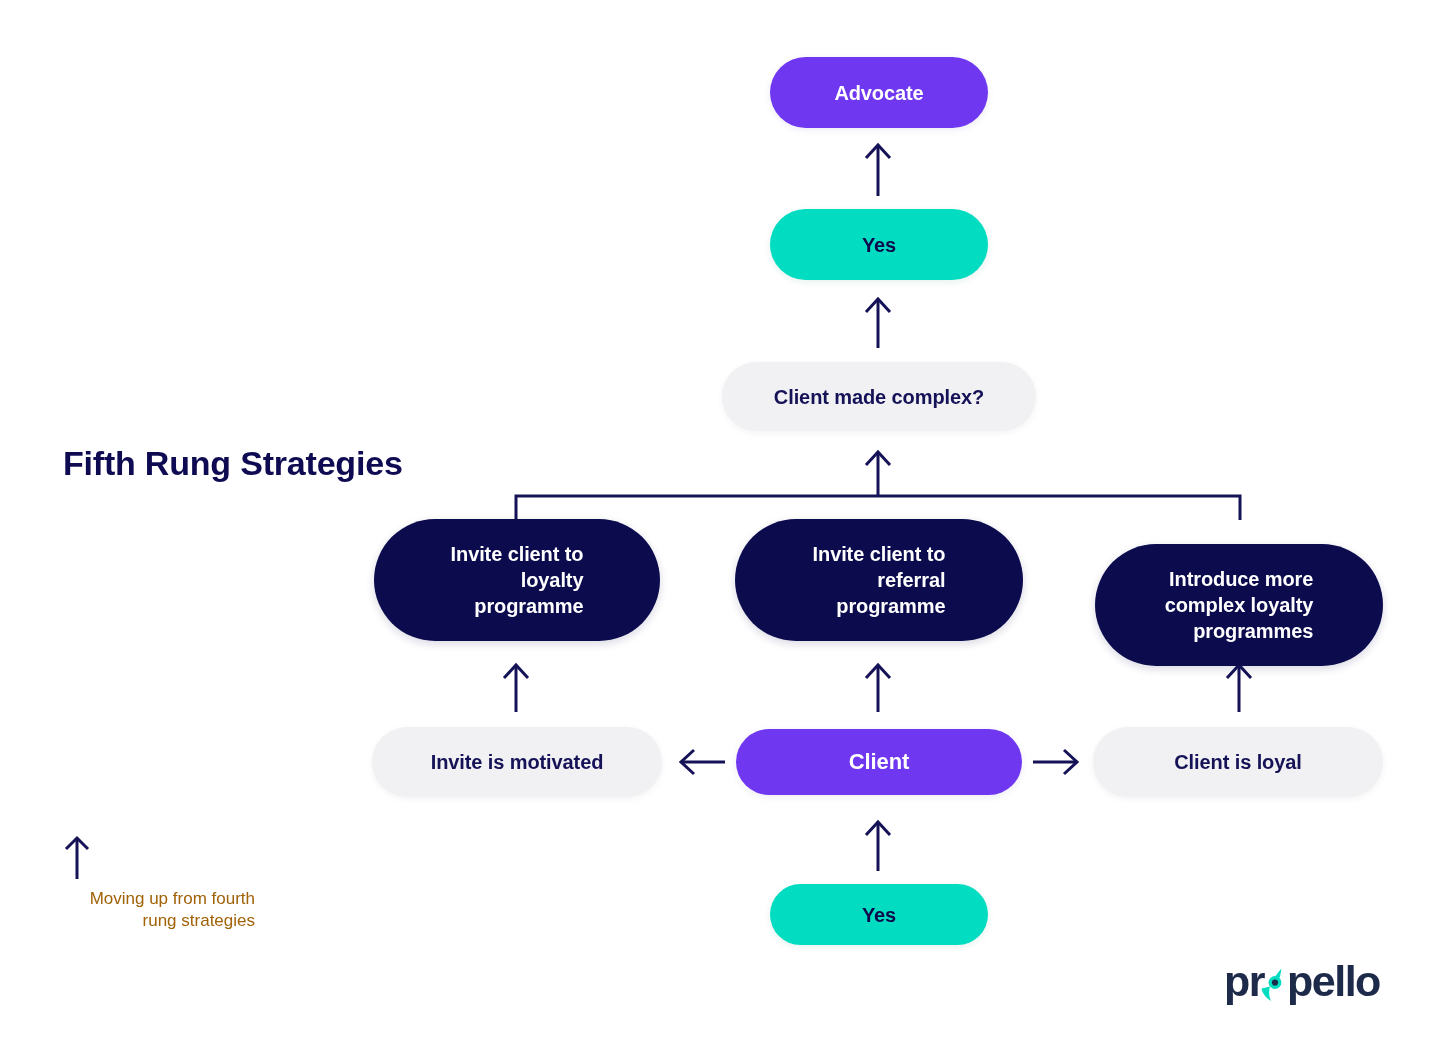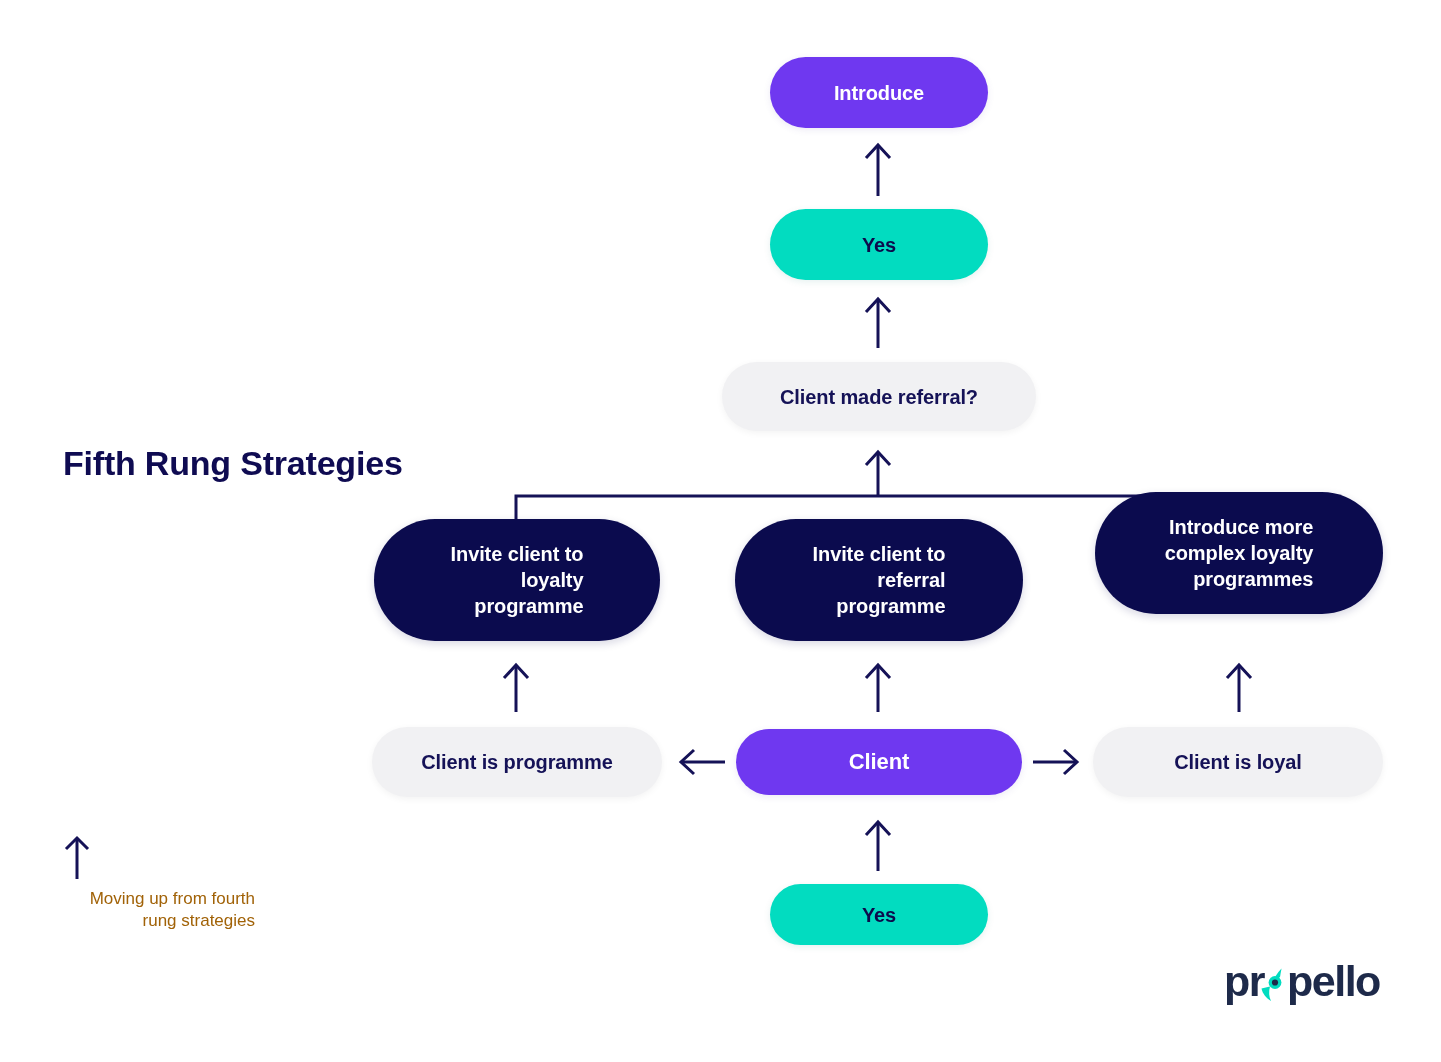--- a/index.html
+++ b/index.html
@@ -56,21 +56,21 @@
     box-shadow: 0 2px 7px rgba(0,0,0,0.05);
   }
 
   
   #node-advocate      { left: 770px;  top: 57px;   width: 218px; height: 71px;  font-size: 20px; }
   #node-yes-top       { left: 770px;  top: 209px;  width: 218px; height: 71px;  font-size: 20px; }
   #node-referral-q    { left: 722px;  top: 362px;  width: 314px; height: 69px;  font-size: 20px; }
 
   #node-loyalty       { left: 374px;  top: 519px;  width: 286px; height: 122px; font-size: 20px; }
   #node-referral      { left: 735px;  top: 519px;  width: 288px; height: 122px; font-size: 20px; }
-  #node-complex       { left: 1095px; top: 492px;  width: 288px; height: 122px; font-size: 20px; }
+  #node-complex       { left: 1095px; top: 544px;  width: 288px; height: 122px; font-size: 20px; }
 
   #node-motivated     { left: 372px;  top: 727px;  width: 290px; height: 70px;  font-size: 20px; }
   #node-client        { left: 736px;  top: 729px;  width: 286px; height: 66px;  font-size: 22px; }
   #node-loyal         { left: 1093px; top: 727px;  width: 290px; height: 70px;  font-size: 20px; }
 
   #node-yes-bottom    { left: 770px;  top: 884px;  width: 218px; height: 61px;  font-size: 20px; }
 
   
   #section-title {
     position: absolute;
@@ -149,29 +149,29 @@
 
       <path d="M878,871 L878,822"></path>
       <path d="M866,835 L878,822 L890,835"></path>
 
       <path d="M77,879 L77,838"></path>
       <path d="M66,849 L77,838 L88,849"></path>
     </g>
   </svg>
 
   <div class="node node-purple" id="node-advocate">
-    <span>Introduce</span>
+    <span>Advocate</span>
   </div>
 
   <div class="node node-teal" id="node-yes-top">
     <span>Yes</span>
   </div>
 
   <div class="node node-grey" id="node-referral-q">
-    <span>Client made referral?</span>
+    <span>Client made complex?</span>
   </div>
 
   <div class="node node-navy" id="node-loyalty">
     <span>
       <span>Invite client to</span><br>
       <span>loyalty</span><br>
       <span>programme</span>
     </span>
   </div>
 
@@ -185,21 +185,21 @@
 
   <div class="node node-navy" id="node-complex">
     <span>
       <span>Introduce more</span><br>
       <span>complex loyalty</span><br>
       <span>programmes</span>
     </span>
   </div>
 
   <div class="node node-grey" id="node-motivated">
-    <span>Client is programme</span>
+    <span>Invite is motivated</span>
   </div>
 
   <div class="node node-purple" id="node-client">
     <span>Client</span>
   </div>
 
   <div class="node node-grey" id="node-loyal">
     <span>Client is loyal</span>
   </div>
 

